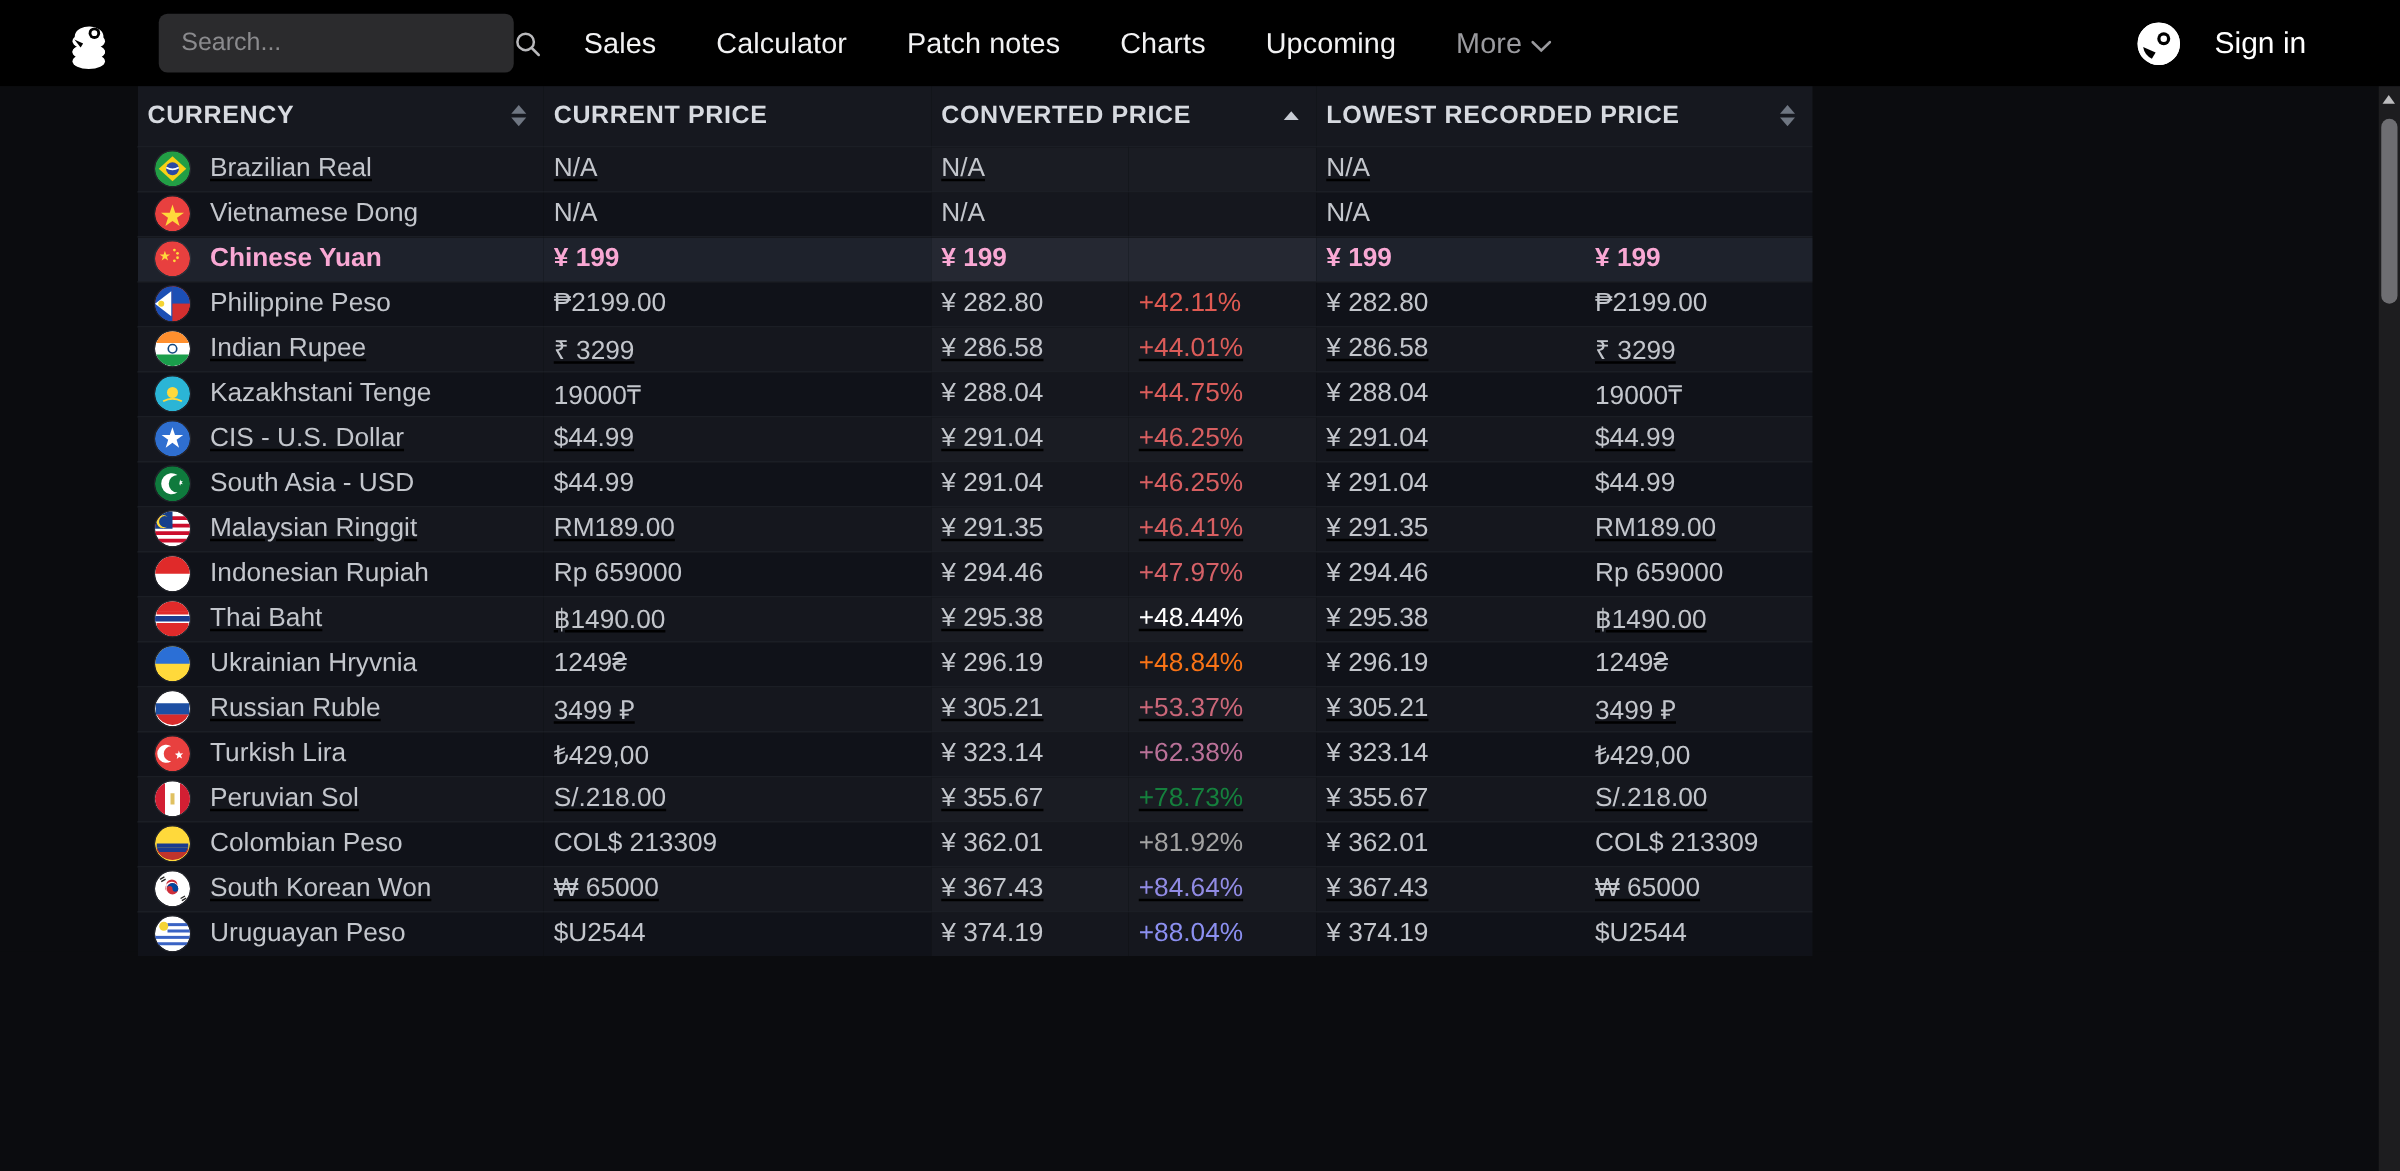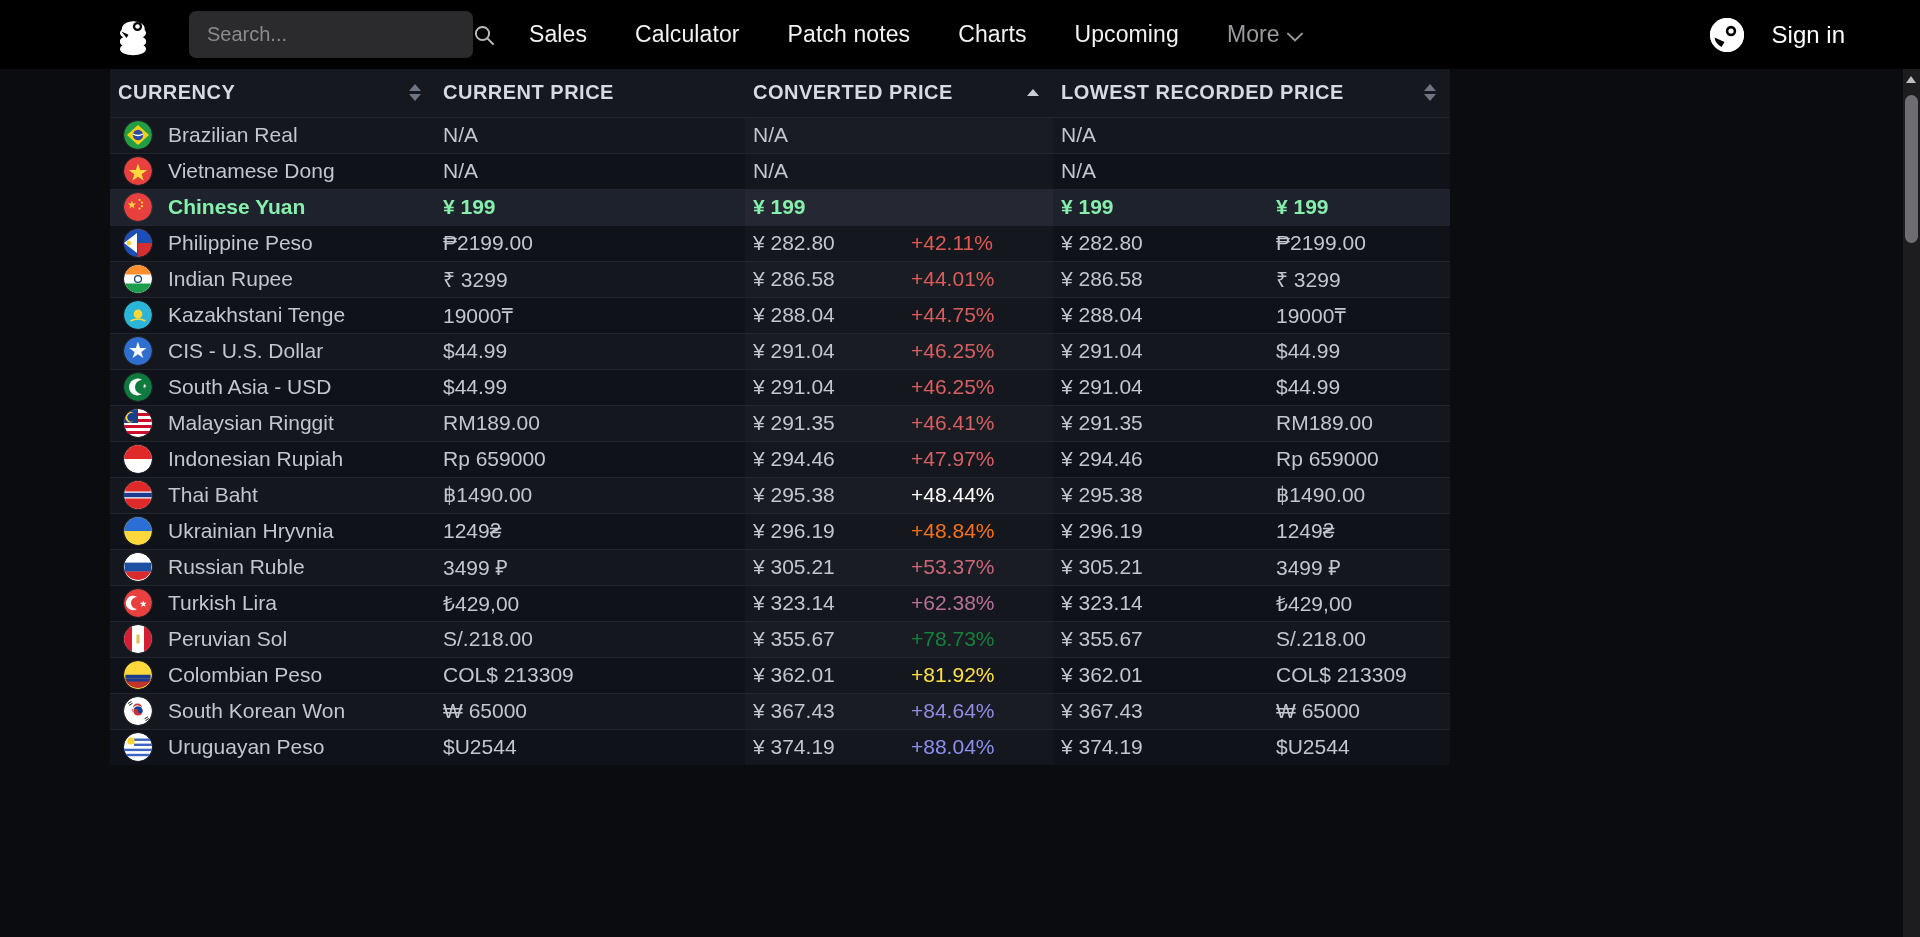--- a/index.html
+++ b/index.html
@@ -9,21 +9,21 @@
     font-family: "Liberation Sans", sans-serif;
     overflow: hidden;
   }
 
   
   .navbar {
     height: 69px;
     background: #000000;
     display: flex;
     align-items: center;
-    padding: 0 0 0 110px;
+    padding: 0 0 0 48px;
     position: relative;
   }
   .logo {
     width: 46px; height: 46px;
     flex: 0 0 46px;
     display: flex; align-items: center; justify-content: center;
   }
   .search-wrap {
     margin-left: 33px;
     width: 284px; height: 47px;
@@ -102,32 +102,32 @@
   .sort.active .tri-up { border-bottom-color: #c8ccd4; }
 
   col.c-cur { width: 325px; }
   col.c-cp  { width: 310px; }
   col.c-conv{ width: 158px; }
   col.c-pct { width: 150px; }
   col.c-low { width: 215px; }
   col.c-orig{ width: 182px; }
 
   .table tbody tr { height: 36px; }
-  .table tbody tr.odd  { background: #15171e; }
+  .table tbody tr.odd  { background: #15171e; text-decoration: underline; }
   .table tbody tr.even { background: #101219; }
   .table tbody tr.highlight { background: #1e222c; }
   .table tbody td {
     font-size: 21px;
     color: #c3c6cc;
     padding: 0 0 0 8px;
     border-top: 1px solid #22252e;
     white-space: nowrap;
     overflow: hidden;
   }
-  tr.highlight td { color: #86efac; font-weight: bold; }
+  tr.highlight td { color: #f9a8d4; font-weight: bold; }
 
   
   td.conv, td.pct { background: rgba(255,255,255,0.022); }
   tr.highlight td.conv, tr.highlight td.pct { background: rgba(255,255,255,0.030); }
 
   .cur-cell { display: flex; align-items: center; gap: 16px; padding-left: 6px; }
   .flag {
     width: 28px; height: 28px; border-radius: 50%;
     flex: 0 0 28px;
     overflow: hidden;
@@ -543,21 +543,21 @@
                 <path d="M.9 18h26.2v-.1H.9z" fill="#c0342c"></path>
                 <path d="M1.4 17.2h25.2v-3.4H1.4z" fill="#1b3b8f"></path>
                 <path d="M1.4 17.2h25.2a14 14 0 0 1-25.2 0z" fill="#1b3b8f"></path>
                 <path d="M2.6 20.6h22.8a14 14 0 0 1-22.8 0z" fill="#c0342c"></path>
               </svg>
               <span>Colombian Peso</span>
             </span>
           </td>
           <td>COL$ 213309</td>
           <td class="conv">¥ 362.01</td>
-          <td class="pct" style="color: #fde047;">+81.92%</td>
+          <td class="pct" style="color: #a3a3a3;">+81.92%</td>
           <td>¥ 362.01</td>
           <td class="orig">COL$ 213309</td>
         </tr>
         <tr class="odd">
           <td>
             <span class="cur-cell">
               <svg class="flag" viewBox="0 0 28 28">
                 <circle cx="14" cy="14" r="14" fill="#fff"></circle>
                 <path d="M9.5 11.5a4.5 4.5 0 0 1 9 0 4.5 4.5 0 0 0 -9 5z" fill="#cd2e3a" transform="translate(-0.5 -0.5)"></path>
                 <circle cx="14" cy="14" r="4.6" fill="#cd2e3a"></circle>

